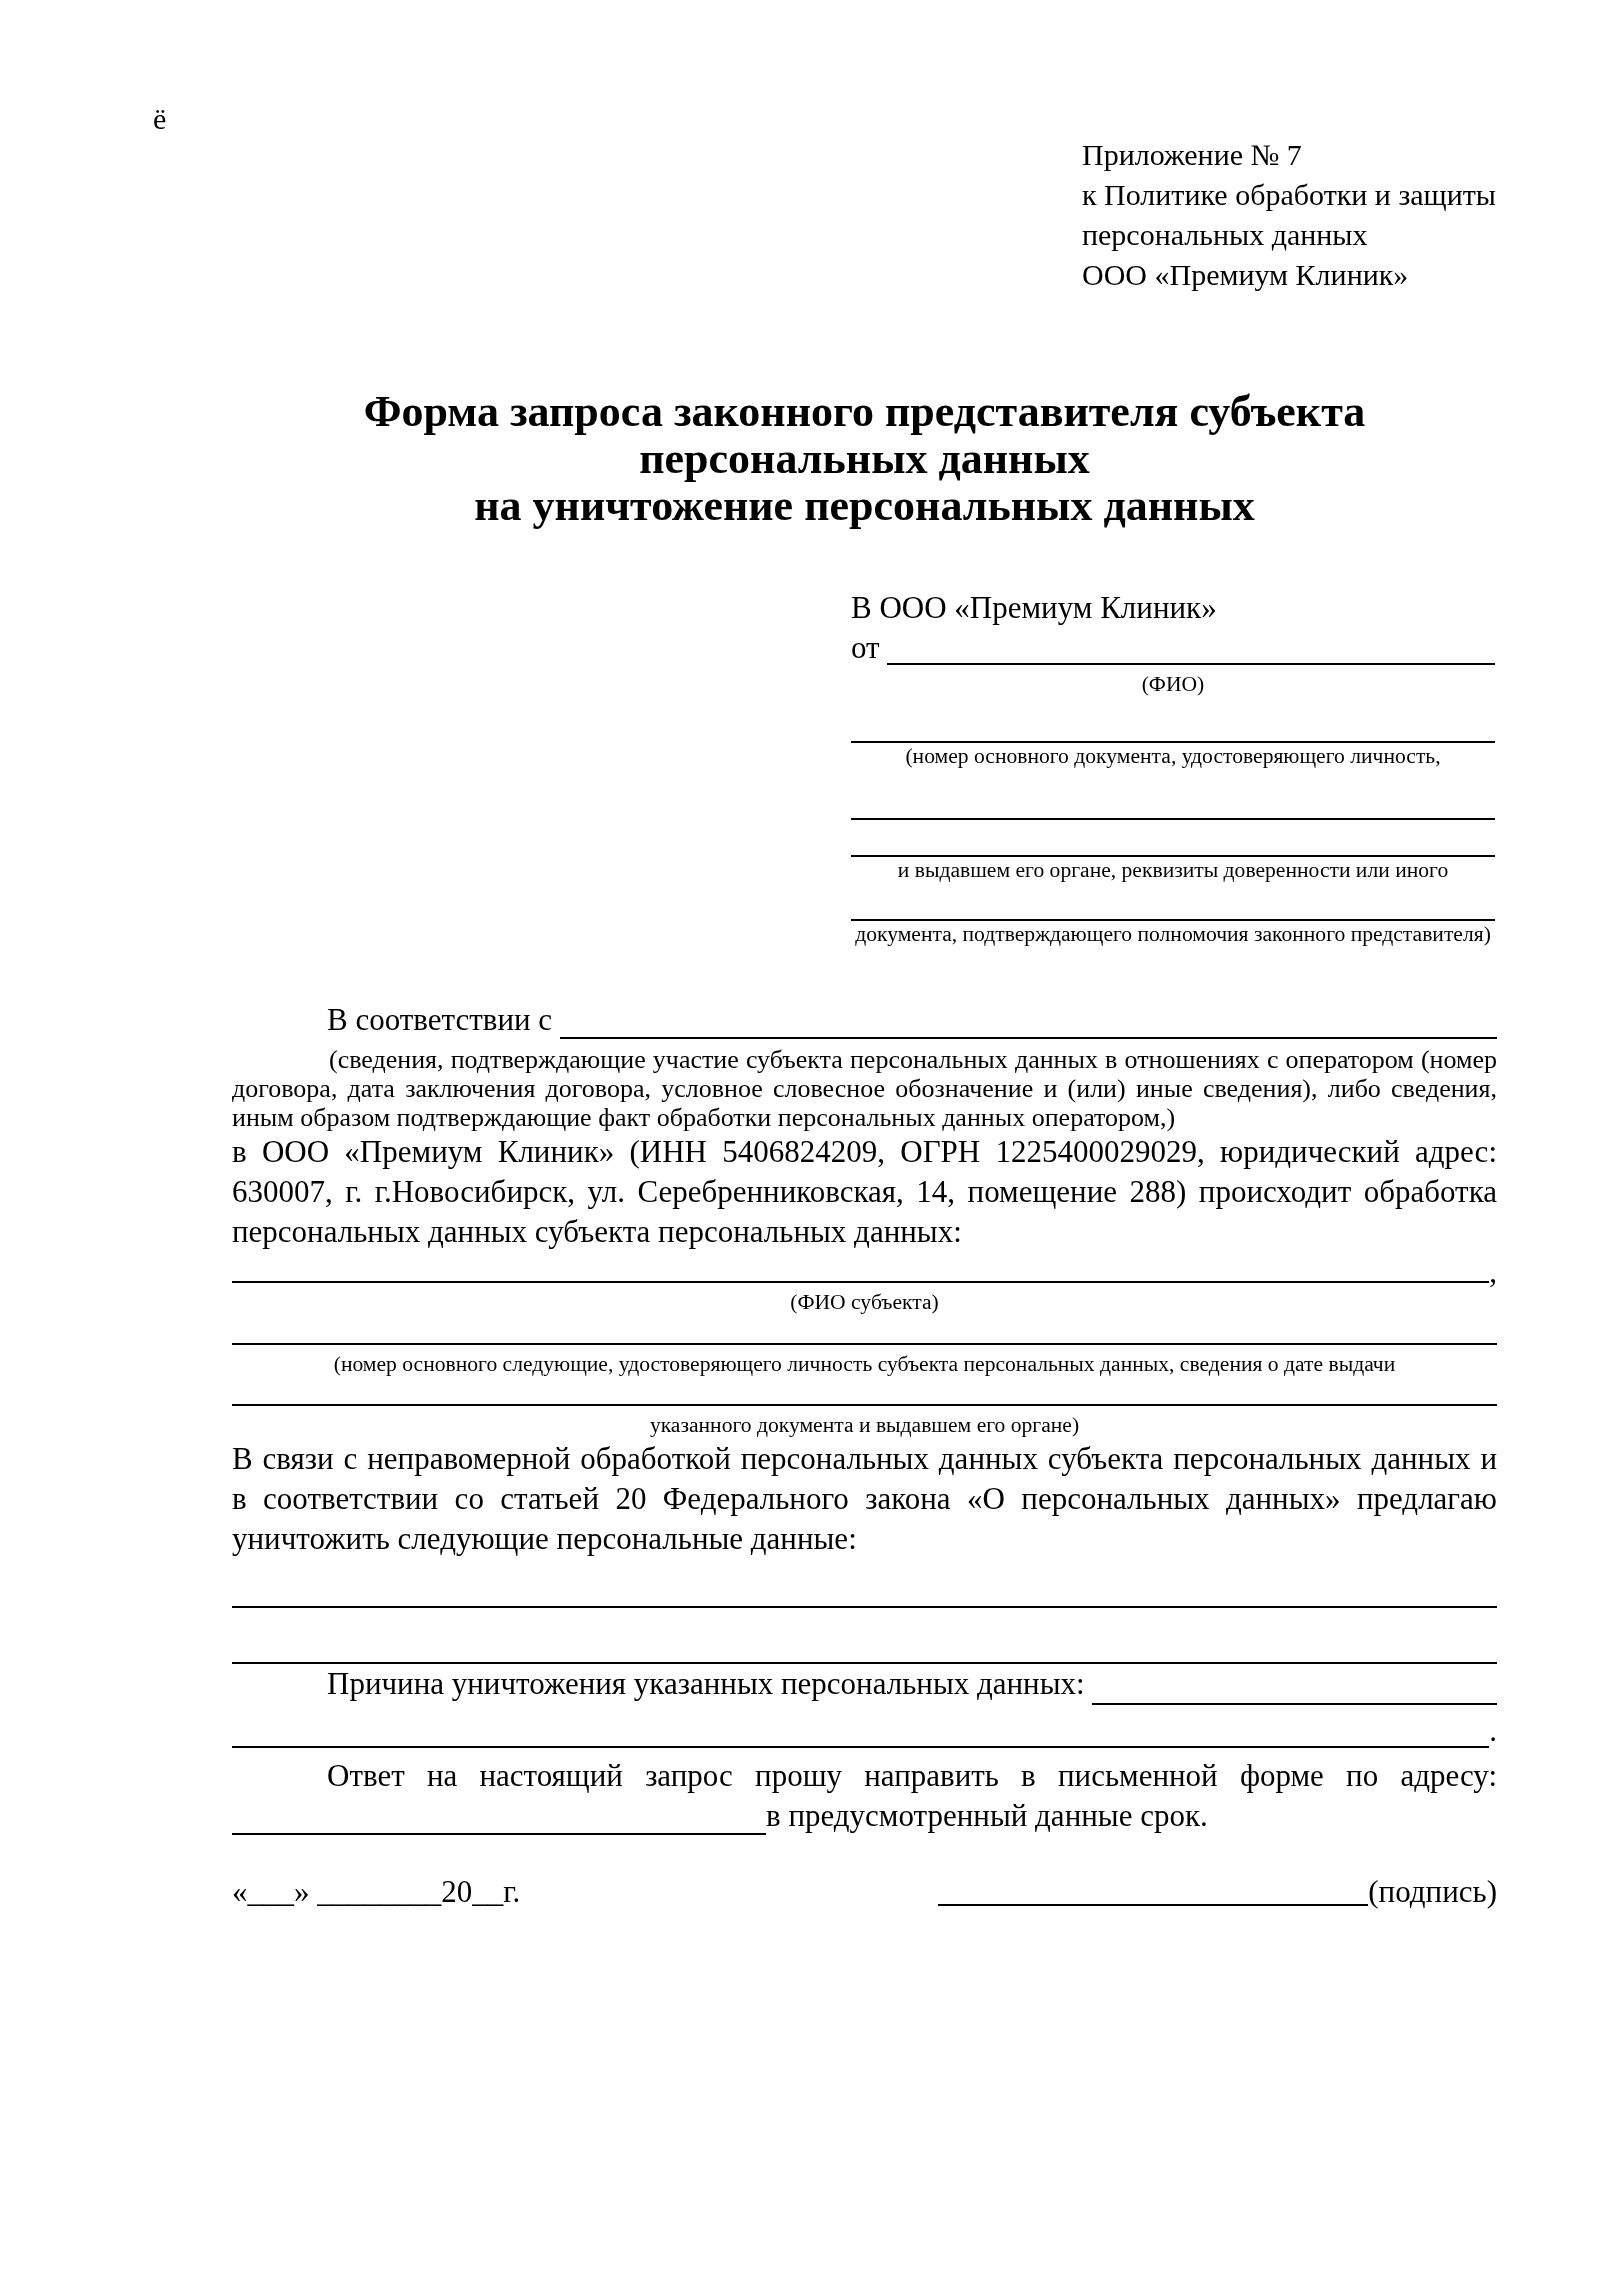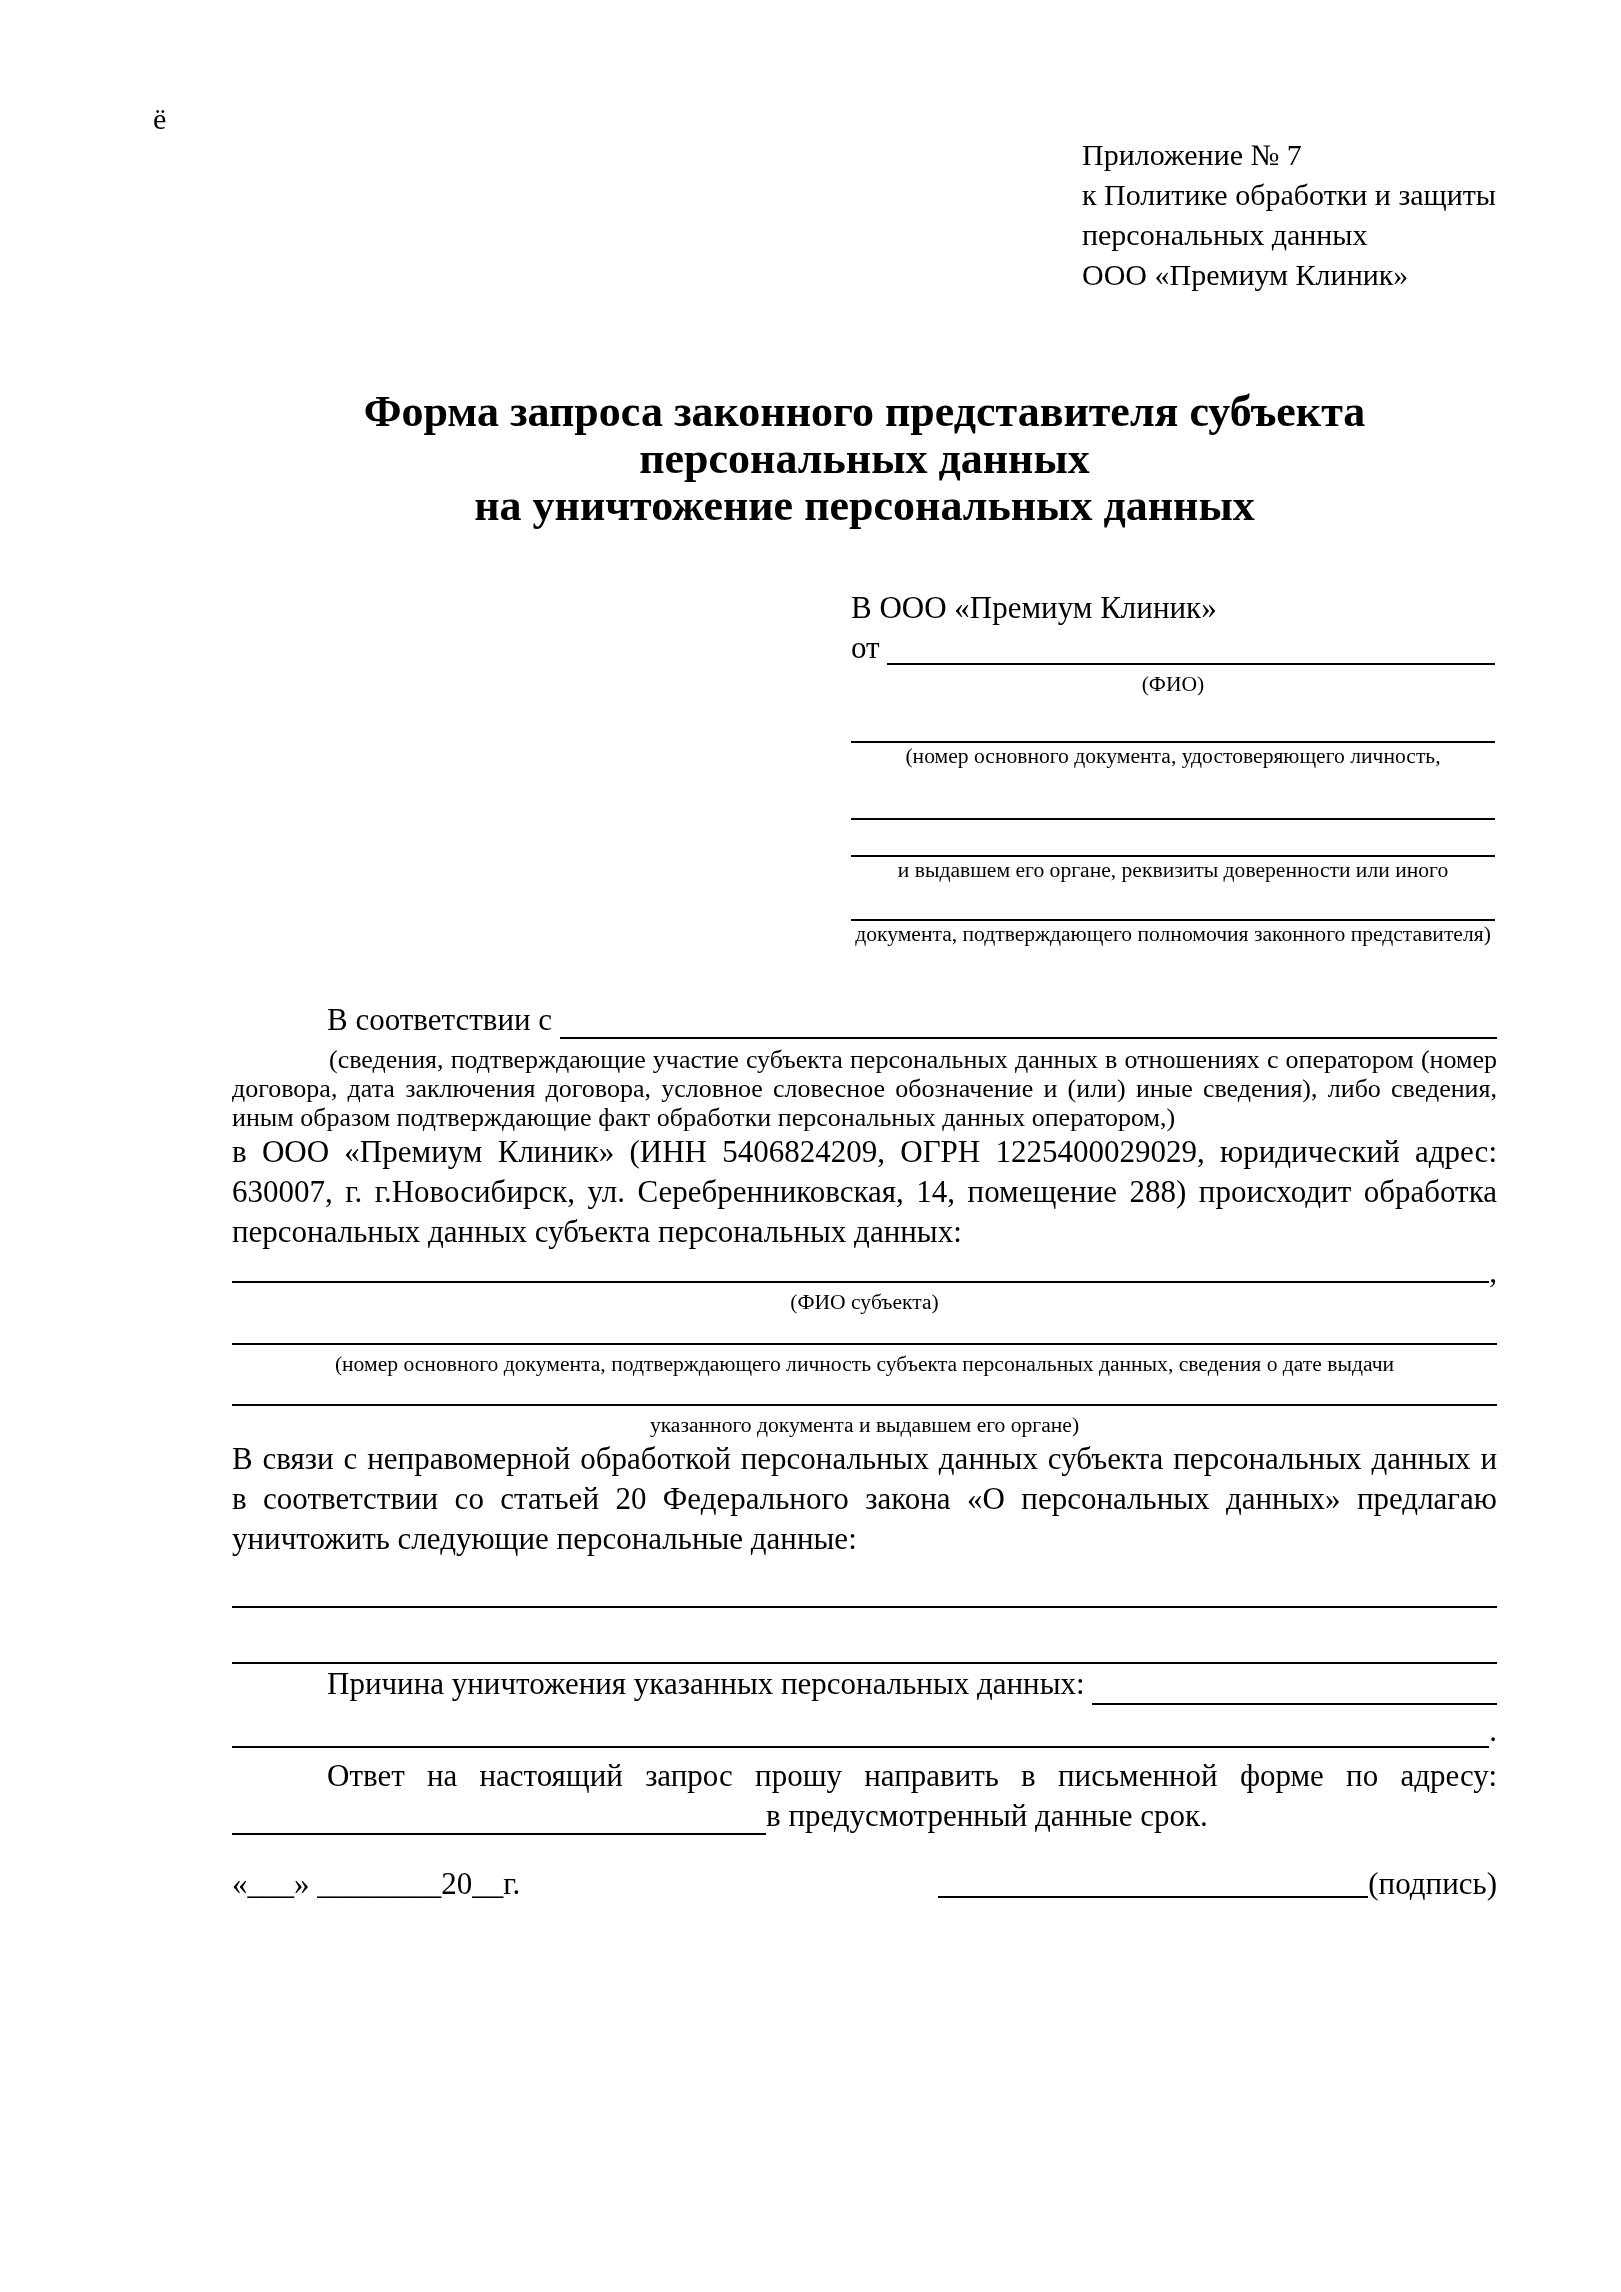--- a/index.html
+++ b/index.html
@@ -39,21 +39,21 @@
   .doc-row{height:35px;}
   .blank-row{border-bottom:2.9px solid #000;}
   .b1{height:47px;}
   .b2{height:54px;}
   .reason-row{height:47px;}
   .period-row{height:43px;}
   .resp-par{text-align:justify;text-align-last:justify;text-indent:95px;margin-top:2px;}
   .suffix-row{height:45px;}
   .line-fixed{border-bottom:2.9px solid #000;margin-bottom:5.9px;}
   .w545{width:534px;flex:0 0 auto;}
-  .footer-row{display:flex;justify-content:space-between;align-items:flex-end;margin-top:23px;}
+  .footer-row{display:flex;justify-content:space-between;align-items:flex-end;margin-top:31px;}
   .sig-group{display:flex;align-items:stretch;width:559px;}
 </style>
 </head>
 <body>
 
 <div class="page">
 
   <div class="stray">ё</div>
 
   <div class="hdr">
@@ -102,21 +102,21 @@
 
     <div class="u-row subject-row">
       <span class="fill"></span>
       <span>,</span>
     </div>
     <div class="cap">(ФИО субъекта)</div>
 
     <div class="u-row doc-row">
       <span class="fill"></span>
     </div>
-    <div class="cap">(номер основного документа, подтверждающего личность субъекта персональных данных, сведения о дате выдачи</div>
+    <div class="cap">(номер основного следующие, удостоверяющего личность субъекта персональных данных, сведения о дате выдачи</div>
 
     <div class="u-row doc-row">
       <span class="fill"></span>
     </div>
     <div class="cap">указанного документа и выдавшем его органе)</div>
 
     <div class="par">В связи с неправомерной обработкой персональных данных субъекта персональных данных и в соответствии со статьей 20 Федерального закона «О персональных данных» предлагаю уничтожить следующие персональные данные:</div>
 
     <div class="blank-row b1"></div>
     <div class="blank-row b2"></div>

